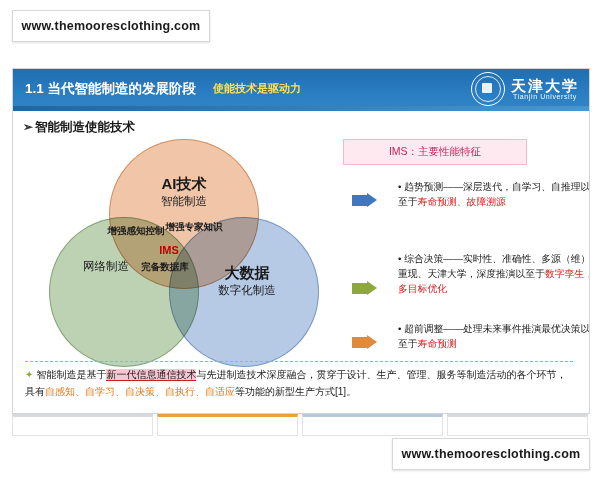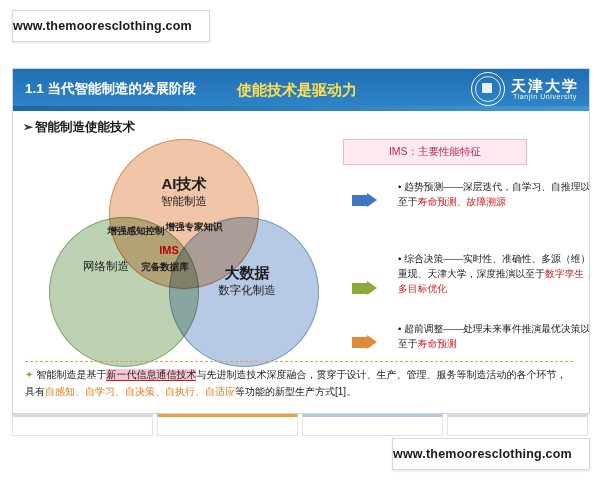--- a/index.html
+++ b/index.html
@@ -20,21 +20,21 @@
     position: absolute;
     background: #ffffff;
     border: 1px solid #d8d8d8;
     box-shadow: 0 1px 2px rgba(0,0,0,0.12);
     color: #1a1a1a;
     font-weight: bold;
     font-size: 12.5px;
     letter-spacing: 0.2px;
     display: flex;
     align-items: center;
-    justify-content: flex-start;
+    justify-content: center;
   }
   .wm-top {
     left: 12px;
     top: 10px;
     width: 196px;
     height: 30px;
   }
   .wm-bottom {
     right: 10px;
     bottom: 10px;
@@ -71,24 +71,24 @@
   .header-title {
     position: absolute;
     left: 12px;
     top: 11px;
     color: #ffffff;
     font-size: 13.5px;
     font-weight: bold;
   }
   .header-sub {
     position: absolute;
-    left: 224px;
+    left: 200px;
     top: 12px;
     color: #ffe14d;
-    font-size: 15px;
+    font-size: 11px;
     font-weight: bold;
   }
   .logo-wrap {
     position: absolute;
     right: 10px;
     top: 3px;
     display: flex;
     align-items: center;
     gap: 6px;
   }

